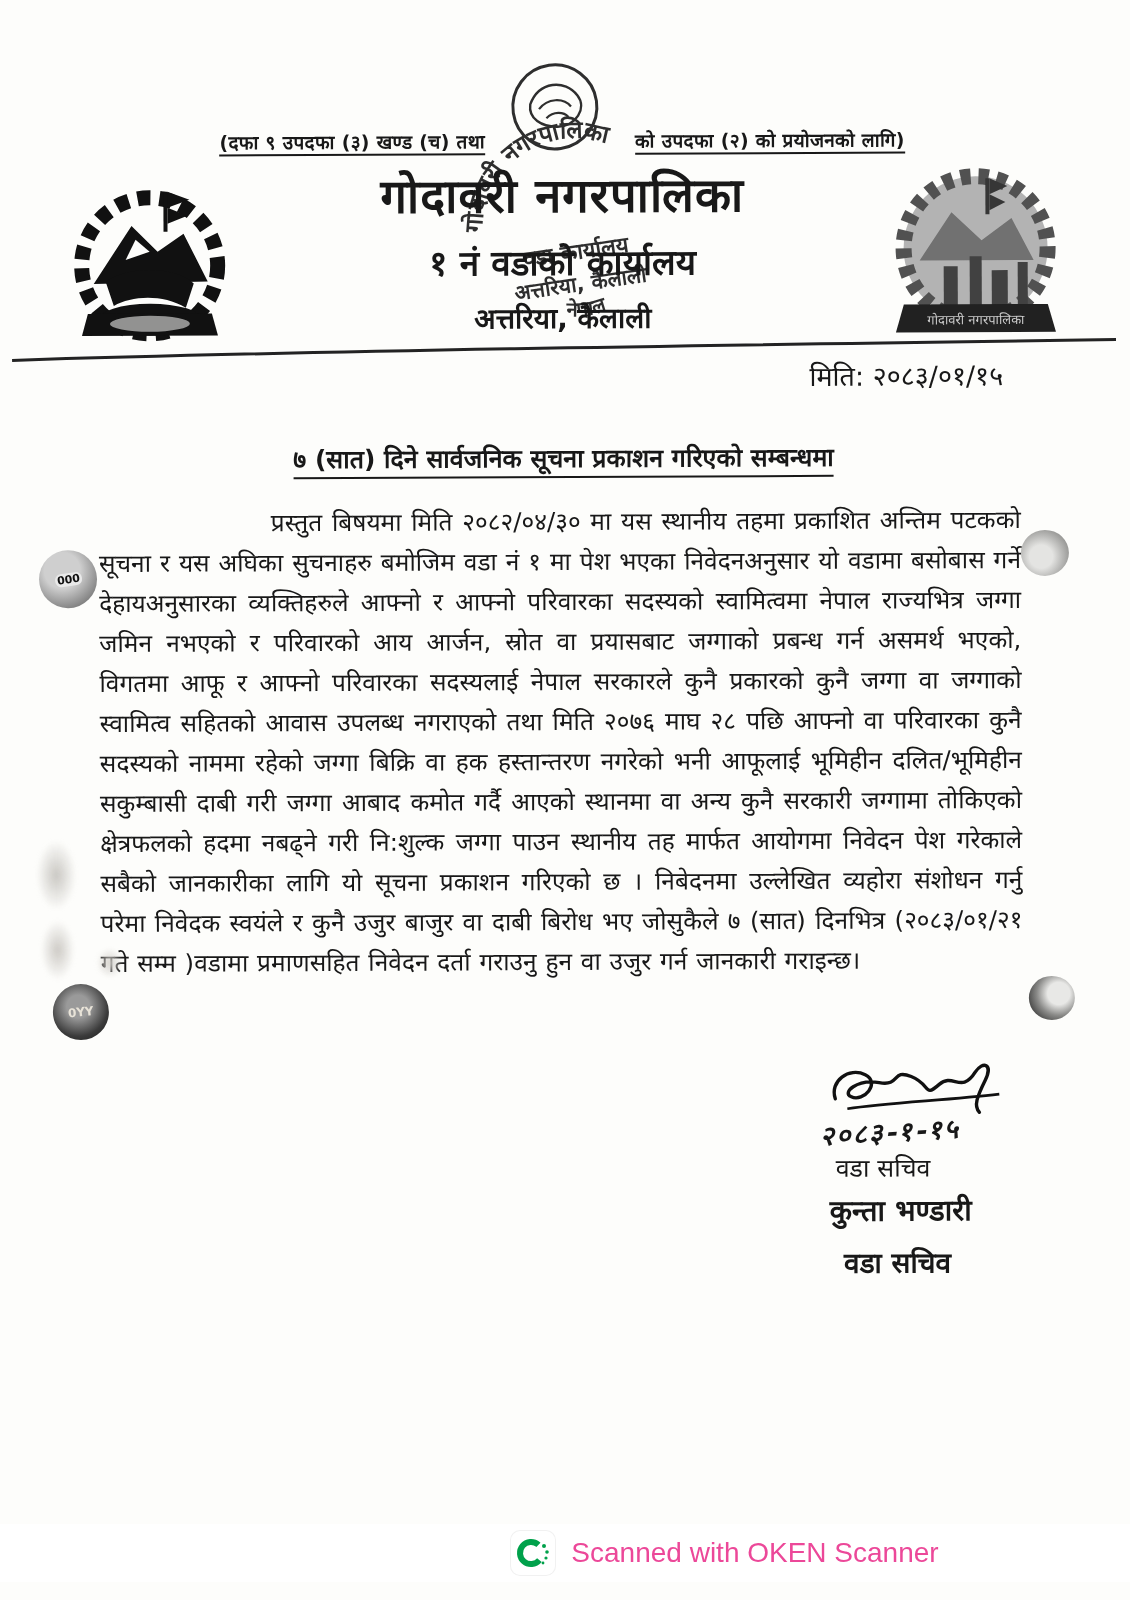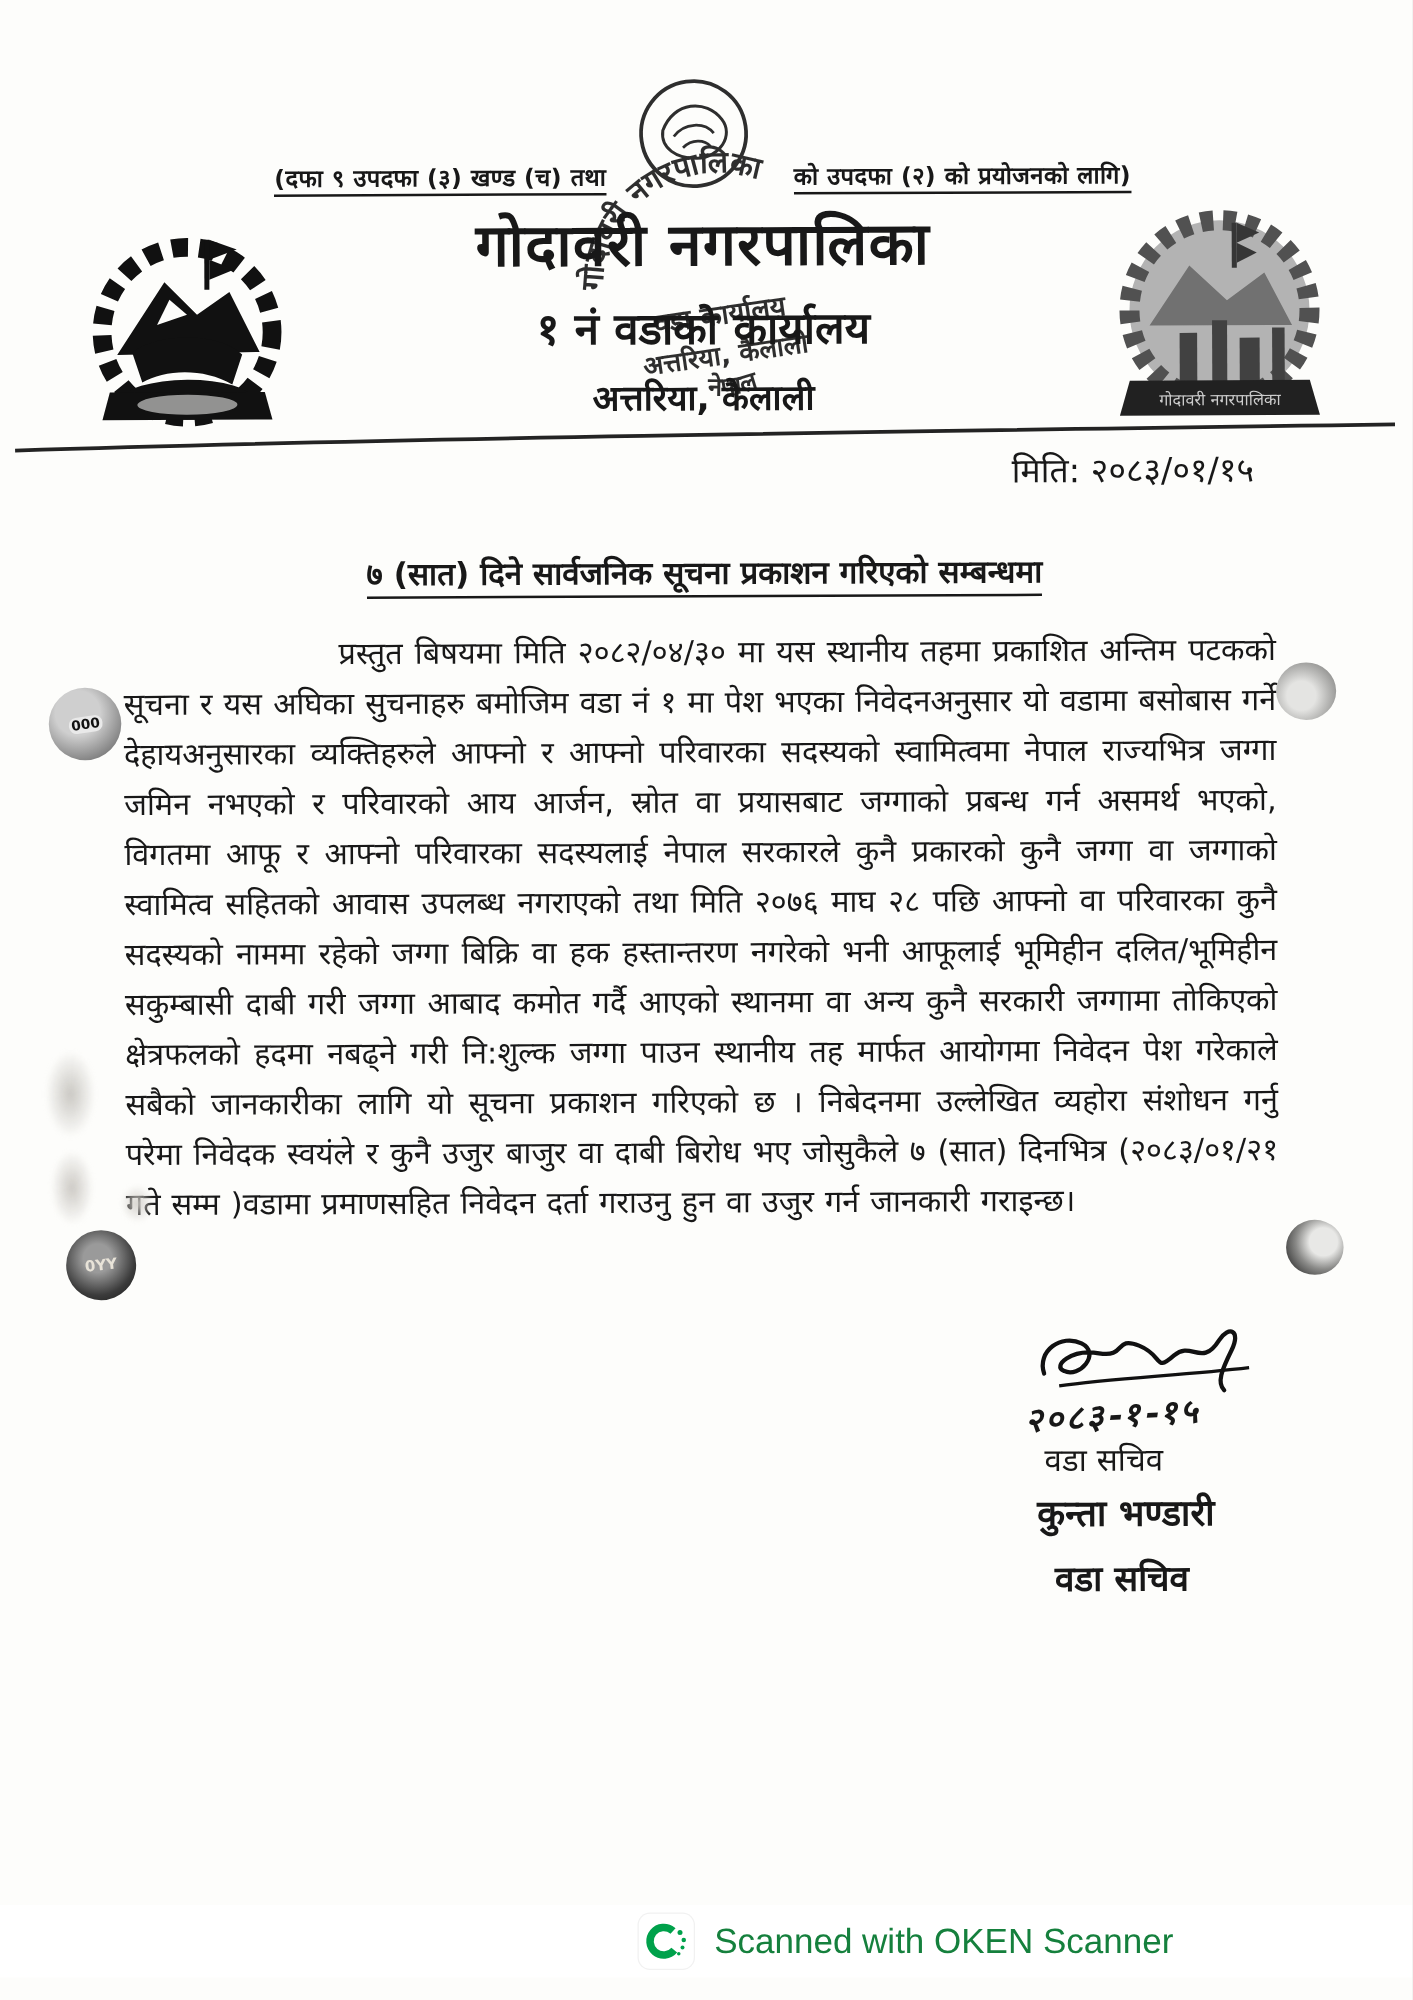--- a/index.html
+++ b/index.html
@@ -88,21 +88,21 @@
   .smudge3{top:946px;left:96px;width:26px;height:30px;background:radial-gradient(#d4d1cc 0%,transparent 70%);}
   
   .footer{
     position:absolute;bottom:18px;left:0;width:100%;height:58px;
     display:flex;align-items:center;justify-content:center;
     gap:16px;padding-left:320px;box-sizing:border-box;
     background:#ffffff;
   }
   .oken-logo{width:44px;height:44px;border-radius:9px;background:#fff;
     display:flex;align-items:center;justify-content:center;box-shadow:0 0 0 1px #f1f1f1;}
-  .footer-text{font-size:28px;color:#15803d;font-weight:500;
+  .footer-text{font-size:28px;color:#ec4899;font-weight:500;
     font-family:"Liberation Sans", sans-serif;}
 </style>
 </head>
 <body>
 
 <div class="page">
   <div class="tilt">
 
     <svg class="emblem emblem-left" viewBox="0 0 168 192">
       <g fill="none" stroke="#111" stroke-width="15" stroke-dasharray="13 9">

